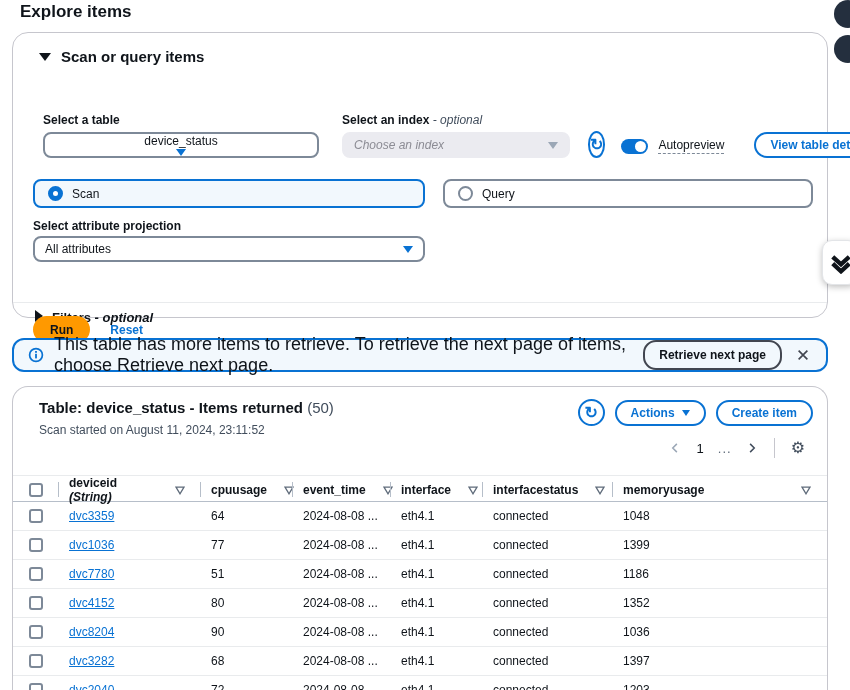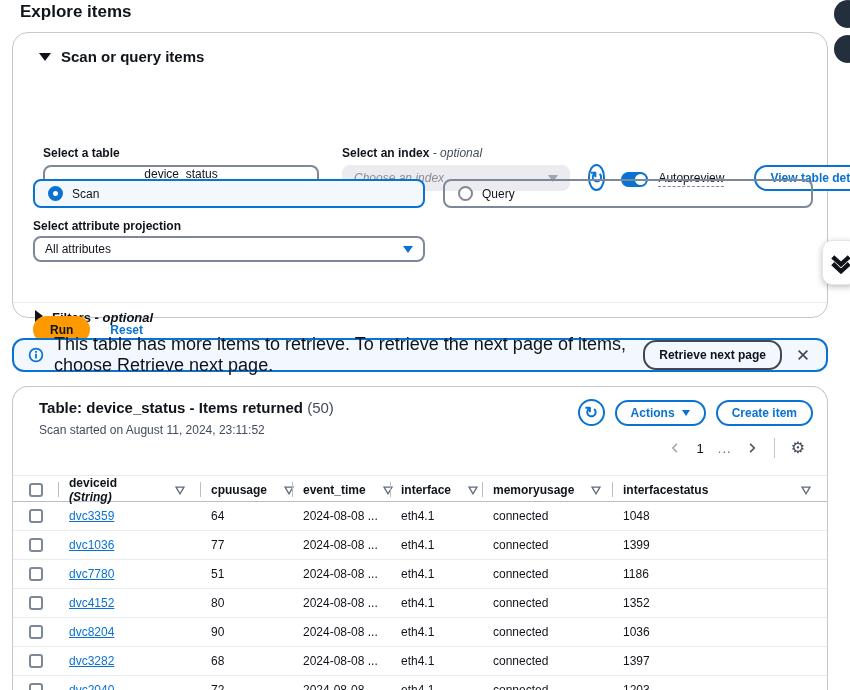--- a/index.html
+++ b/index.html
@@ -151,21 +151,21 @@
     </div>
 
     <div class="form-row">
       <div class="field" style="margin-right:23px;">
         <span class="field-label">Select a table</span>
         <div class="select" id="table-select">
           <span>device_status</span>
           <span class="caret"></span>
         </div>
       </div>
-      <div class="field" style="margin-right:18px;margin-top:33px;">
+      <div class="field" style="margin-right:18px;">
         <span class="field-label">
           <span>Select an index</span>
           <span class="opt">- optional</span>
         </span>
         <div class="select disabled" id="index-select">
           <span>Choose an index</span>
           <span class="caret"></span>
         </div>
       </div>
       <button class="icon-circle-btn" style="margin:0 12px 0 0;">
@@ -315,29 +315,29 @@
       </div>
       <div class="hcell">
         <span class="lbl">interface</span>
         <span class="sort-icon">
           <svg width="10" height="9" viewBox="0 0 10 9">
               <path d="M1 1.2 L9 1.2 L5 7.8 Z" fill="none" stroke="#5f6b7a" stroke-width="1.3"></path>
             </svg>
         </span>
       </div>
       <div class="hcell">
+        <span class="lbl">interfacestatus</span>
+        <span class="sort-icon">
+          <svg width="10" height="9" viewBox="0 0 10 9">
+              <path d="M1 1.2 L9 1.2 L5 7.8 Z" fill="none" stroke="#5f6b7a" stroke-width="1.3"></path>
+            </svg>
+        </span>
+      </div>
+      <div class="hcell">
         <span class="lbl">memoryusage</span>
-        <span class="sort-icon">
-          <svg width="10" height="9" viewBox="0 0 10 9">
-              <path d="M1 1.2 L9 1.2 L5 7.8 Z" fill="none" stroke="#5f6b7a" stroke-width="1.3"></path>
-            </svg>
-        </span>
-      </div>
-      <div class="hcell">
-        <span class="lbl">interfacestatus</span>
         <span class="sort-icon">
           <svg width="10" height="9" viewBox="0 0 10 9">
               <path d="M1 1.2 L9 1.2 L5 7.8 Z" fill="none" stroke="#5f6b7a" stroke-width="1.3"></path>
             </svg>
         </span>
       </div>
     </div>
 
     <div class="tbody">
   <div class="trow grid-row">

